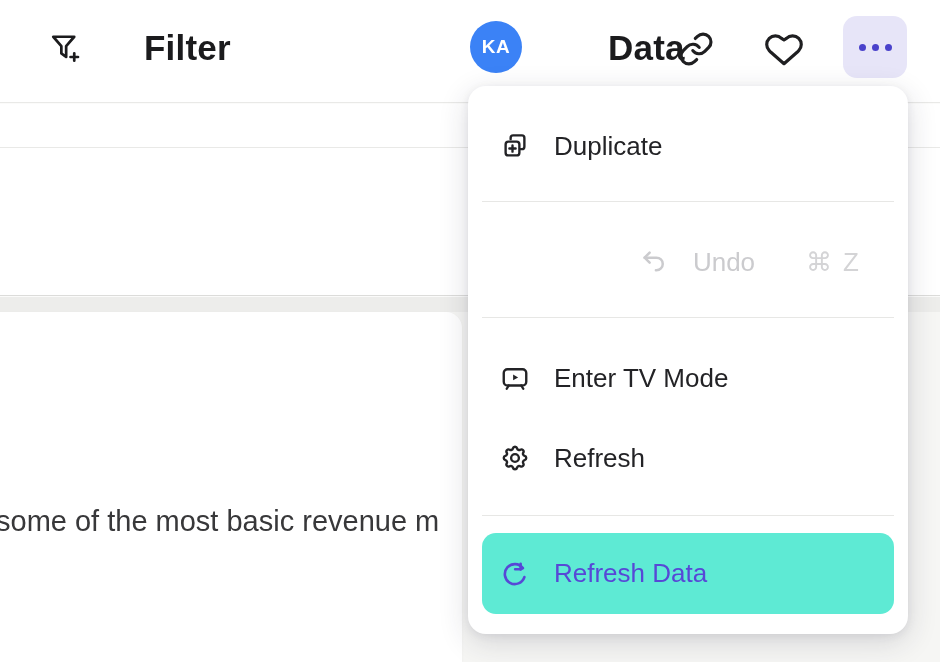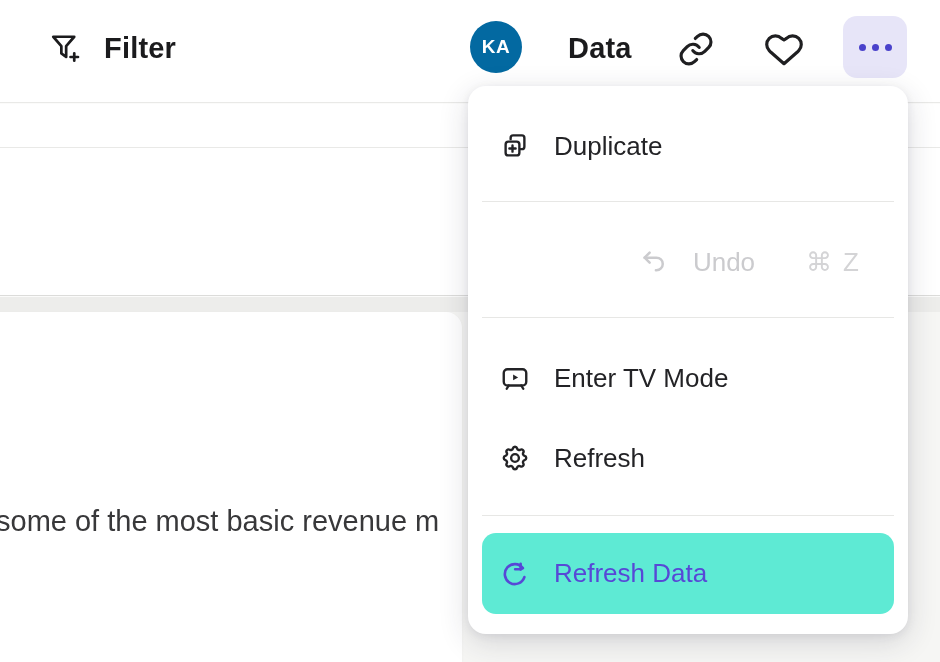--- a/index.html
+++ b/index.html
@@ -11,27 +11,27 @@
     position: relative;
   }
   .screen { position: absolute; inset: 0; width: 940px; height: 662px; background: #fbfbfa; }
 
   
   .toolbar {
     position: absolute; left: 0; top: 0; width: 940px; height: 103px;
     background: #ffffff; border-bottom: 1px solid #e9e9e7; z-index: 1;
   }
   .tb-item { position: absolute; display: flex; align-items: center; cursor: pointer; }
-  .tb-label { font-size: 29px; font-weight: 600; color: #1b1b1d; letter-spacing: 0.2px; }
+  .tb-label { font-size: 35px; font-weight: 600; color: #1b1b1d; letter-spacing: 0.2px; margin-left: 40px; }
   .filter-btn { left: 48px; top: 26px; height: 44px; gap: 20px; }
   .subscribe-btn { left: 243px; top: 26px; height: 44px; gap: 20px; }
   .subscribe-btn .tb-label { color: #c7c7c9; }
   .avatar {
     position: absolute; left: 470px; top: 21px; width: 52px; height: 52px;
-    border-radius: 50%; background: #0369a1; display: flex; align-items: center; justify-content: center;
+    border-radius: 50%; background: #3b82f6; display: flex; align-items: center; justify-content: center;
   }
   .avatar span { color: #ffffff; font-size: 19px; font-weight: 600; letter-spacing: 0.5px; }
   .share-btn { left: 568px; top: 26px; height: 44px; }
   .link-btn { left: 677px; top: 27px; height: 44px; }
   .heart-btn { left: 764px; top: 27px; height: 44px; }
   .more-btn {
     position: absolute; left: 843px; top: 16px; width: 64px; height: 62px;
     background: #e7e5f8; border-radius: 14px; border: none; cursor: pointer;
     display: flex; align-items: center; justify-content: center; gap: 6px;
   }

